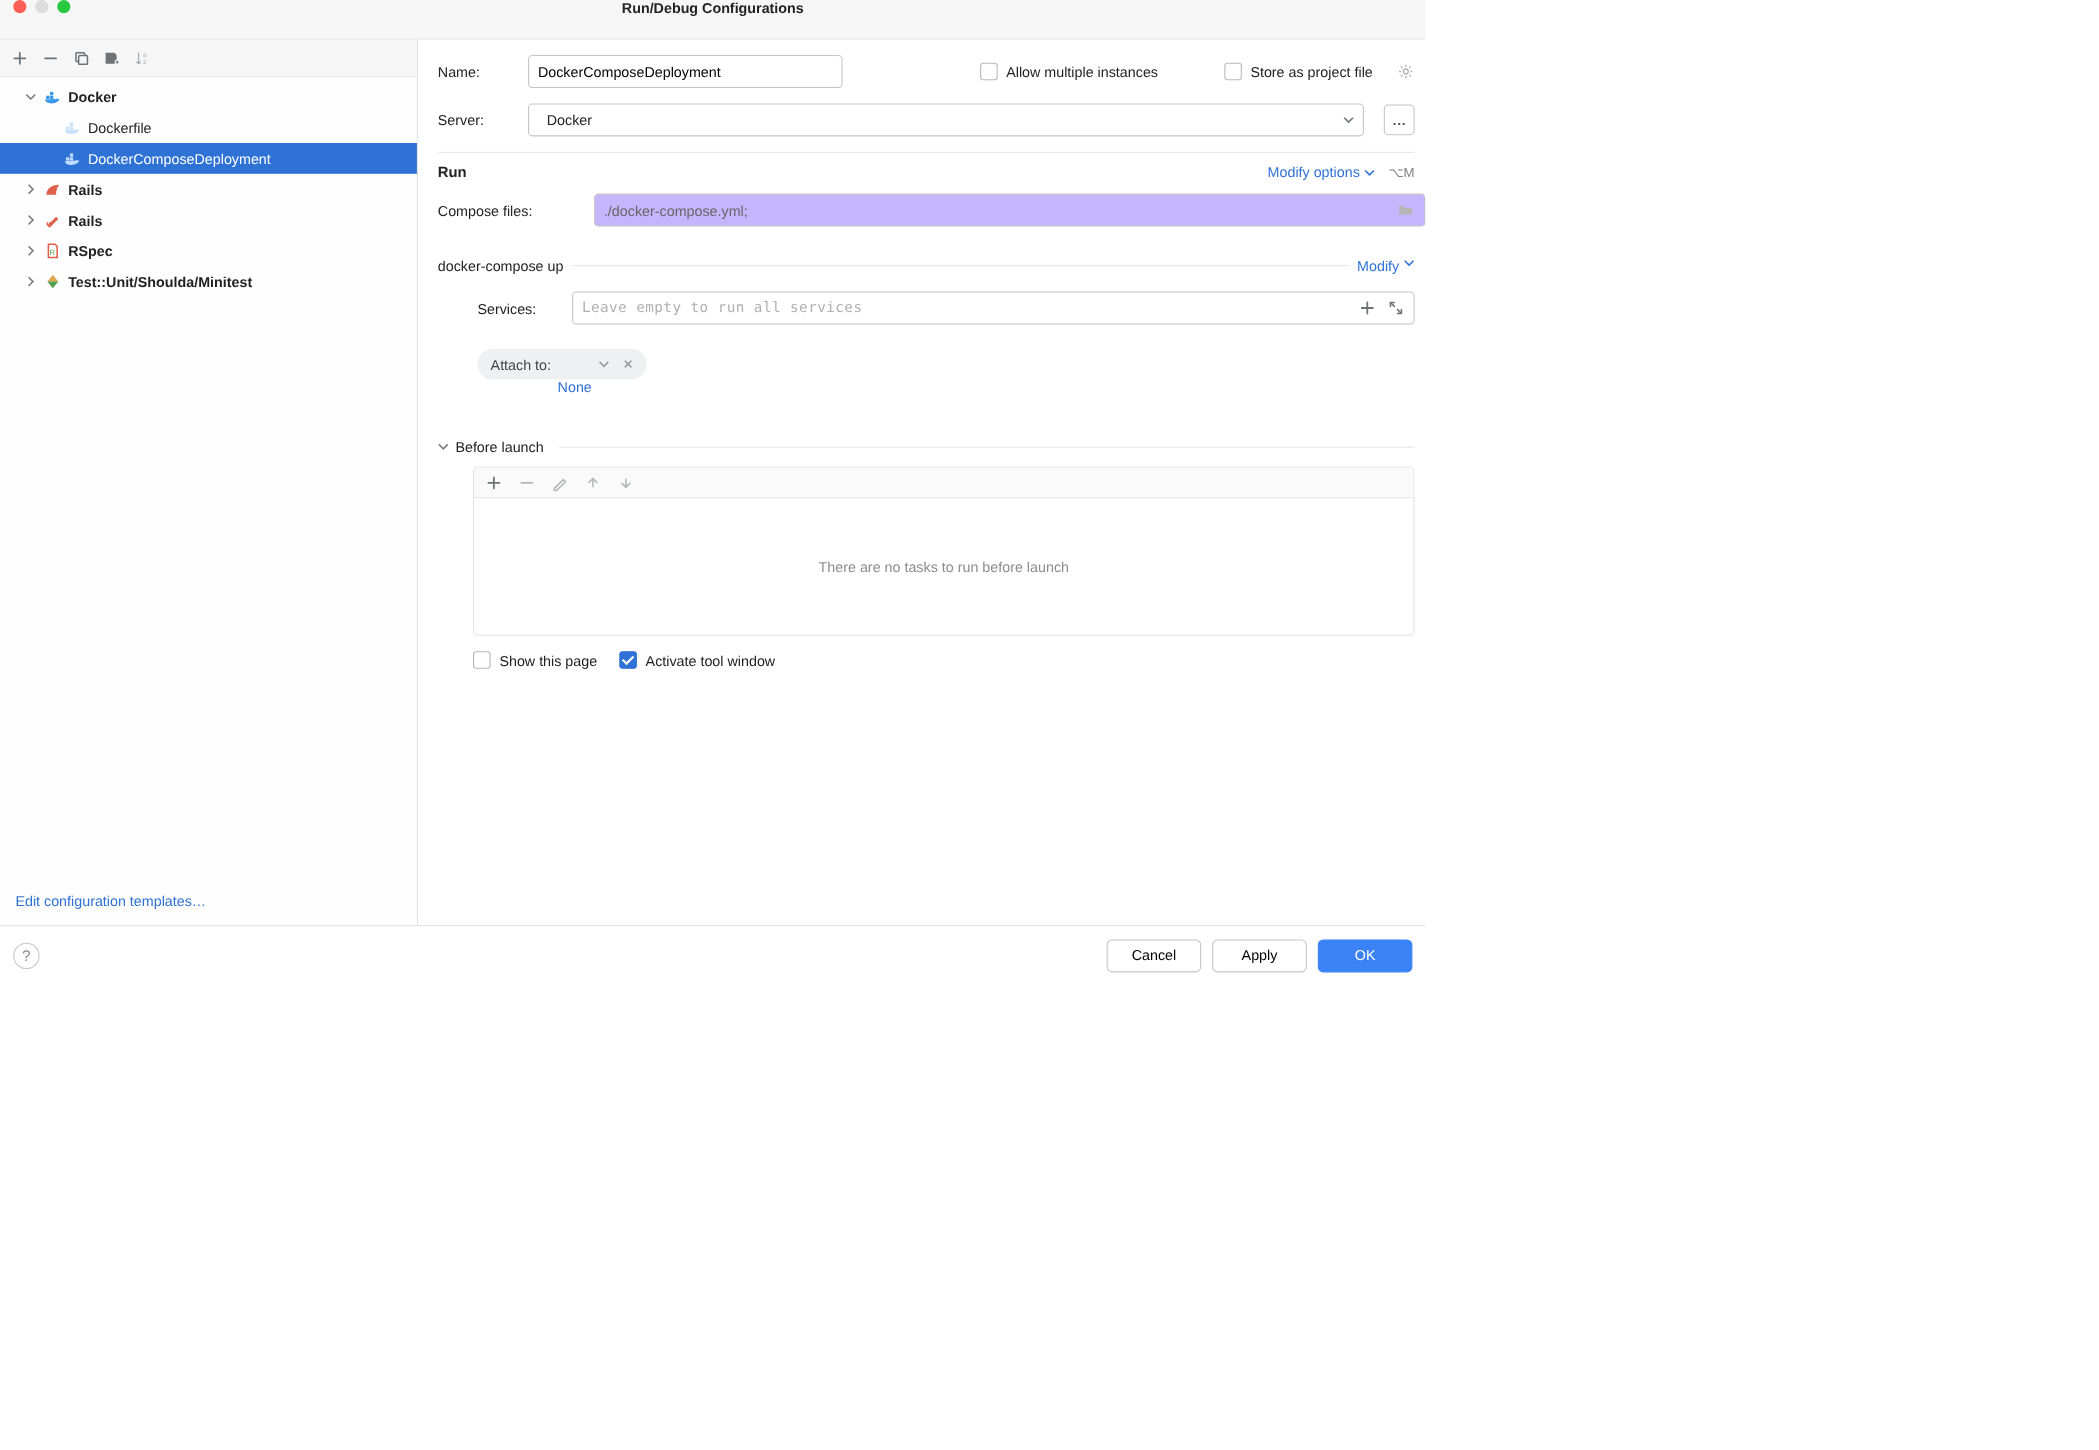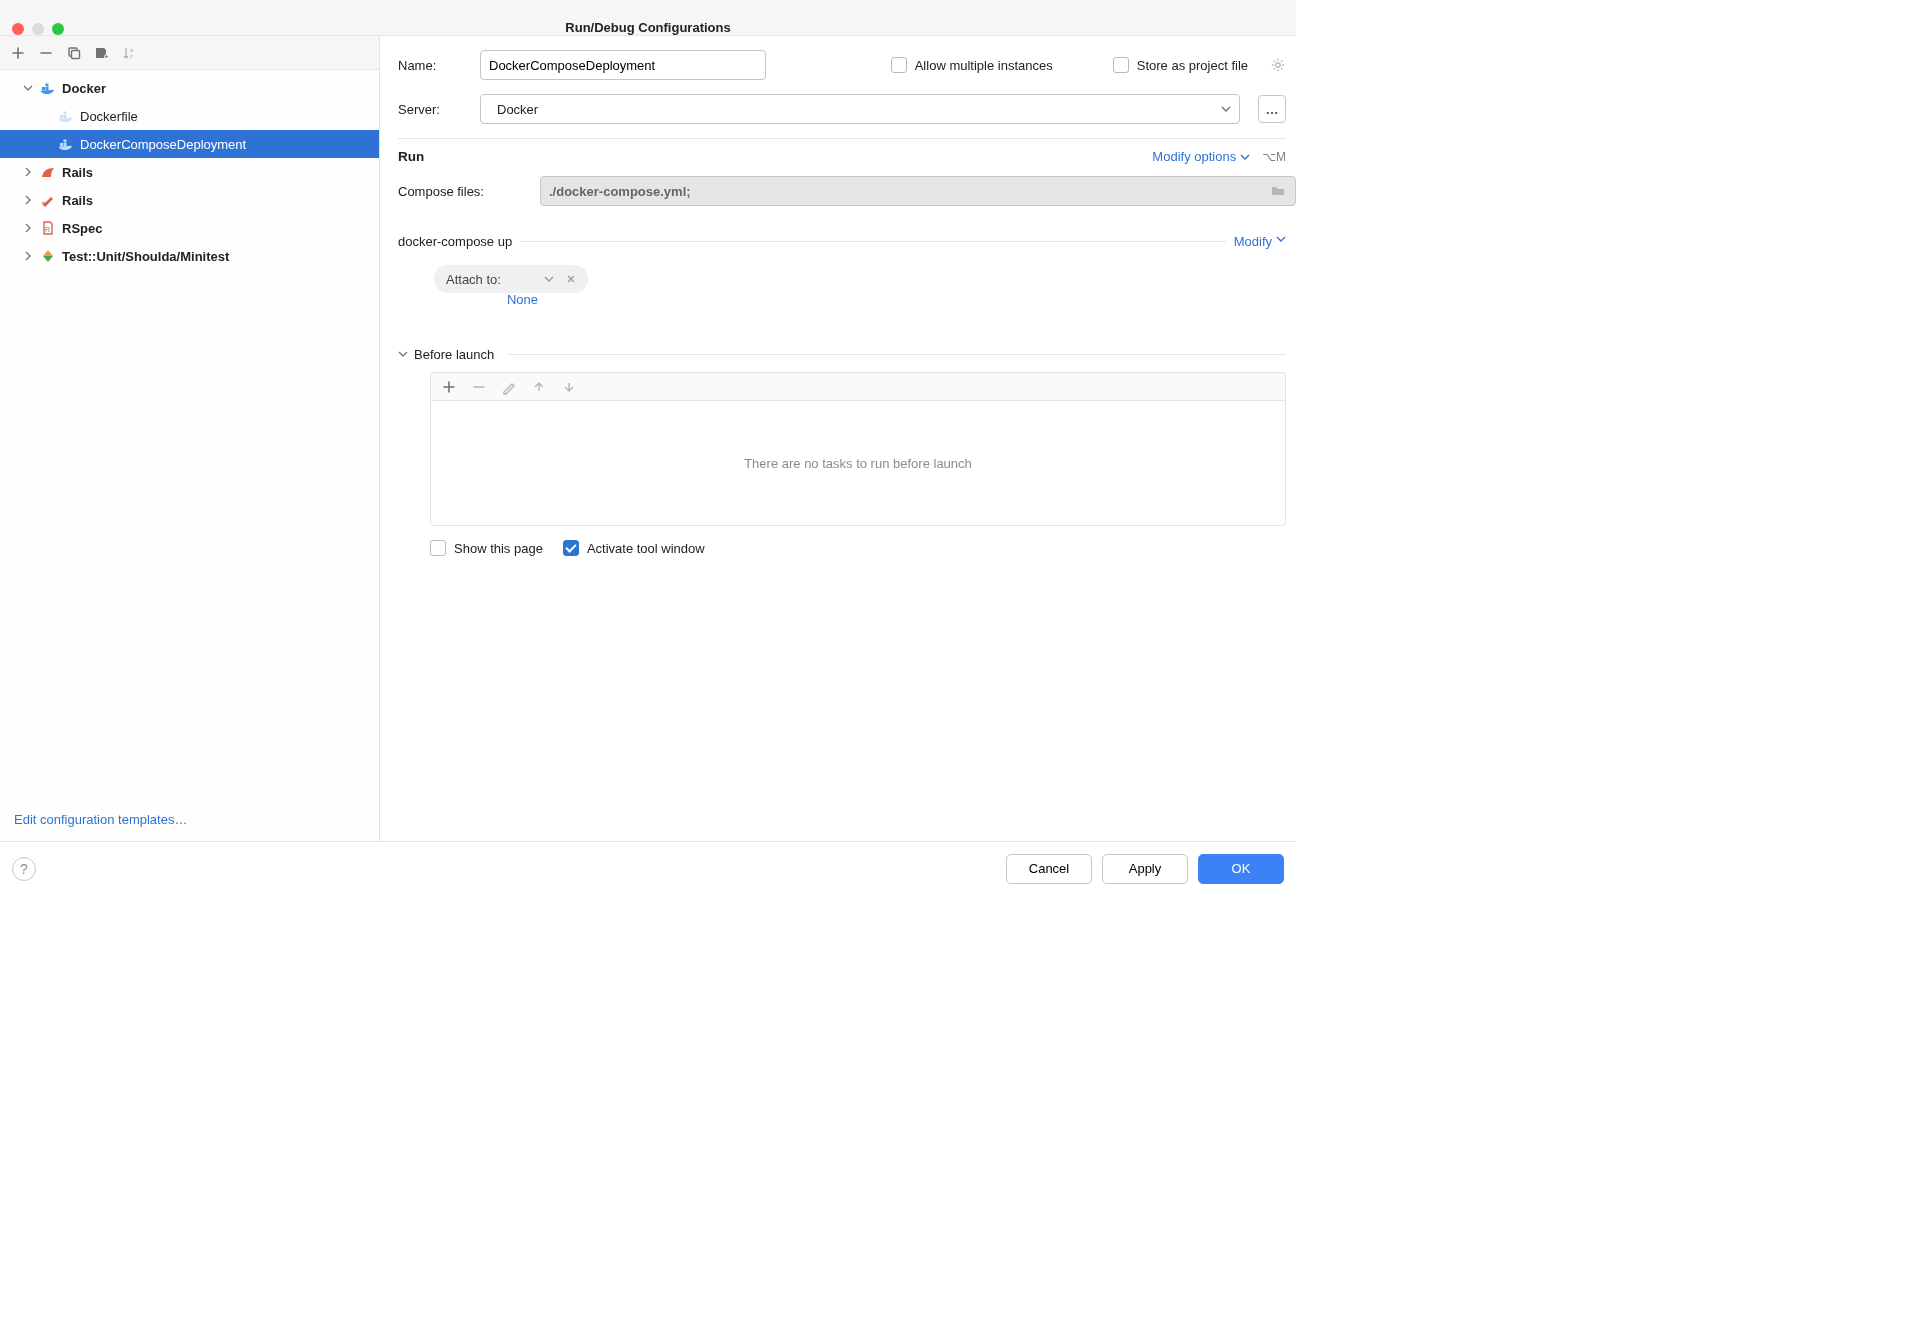--- a/index.html
+++ b/index.html
@@ -10,21 +10,21 @@
     background: #fff;
     width: 1296px;
     height: 895px;
     overflow: hidden;
   }
 
   
   .titlebar {
     height: 36px;
     display: flex;
-    align-items: flex-end;
+    align-items: flex-start;
     background: #f6f6f6;
     position: relative;
     border-bottom: 1px solid #e7e7e7;
   }
   .traffic-lights { display: flex; gap: 8px; margin-left: 12px; }
   .traffic-dot { width: 12px; height: 12px; border-radius: 50%; }
   .dot-red    { background: #ff5f57; }
   .dot-yellow { background: #dcdcdc; }
   .dot-green  { background: #28c840; }
   .title-text {
@@ -64,21 +64,21 @@
   .main {
     flex: 1; padding: 14px 10px 0 18px; overflow: auto; position: relative;
   }
   .form-row { display: flex; align-items: center; margin-bottom: 14px; gap: 18px; }
   .form-row .lbl { width: 64px; }
   .form-row.server .lbl { width: 64px; }
   .text-input {
     height: 30px; border: 1px solid #c5c5c5; border-radius: 4px;
     padding: 0 8px; font-size: 13px; background:#fff;
   }
-  .text-input.readonly { background: #e5e5e5; color:#666;font-weight:bold; }
+  .text-input.readonly { background: #c4b5fd; color:#666; }
   .name-input { width: 286px; }
   .chk-wrap { display:flex; align-items:center; gap:8px; }
   input[type="checkbox"] {
     appearance: none; width: 16px; height: 16px; border:1px solid #b9b9b9;
     border-radius: 3px; position: relative; background:#fff;
   }
   input[type="checkbox"]:checked { background:#2f72d6; border-color:#2f72d6; }
   input[type="checkbox"]:checked::after {
     content:""; position:absolute; left:4px; top:1px;
     width:4px; height:8px; border:solid #fff; border-width:0 2px 2px 0;
@@ -401,20 +401,39 @@
       <span class="title">docker-compose up</span>
       <span class="rule"></span>
       <span class="modify">
         <span>Modify</span>
         <svg width="10" height="10" viewBox="0 0 10 10">
             <path d="M1 3l4 4 4-4" stroke="currentColor" fill="none" stroke-width="1.4"></path>
           </svg>
       </span>
     </div>
 
+    <div class="services-row">
+      <span class="lbl">Services:</span>
+      <div class="services-box">
+        <span class="placeholder">Leave empty to run all services</span>
+        <span class="tail-icons">
+          <span class="mini-icon">
+              <svg viewBox="0 0 16 16">
+                <path d="M8 3v10M3 8h10" stroke="currentColor" stroke-width="1.6" stroke-linecap="round"></path>
+              </svg>
+            </span>
+          <span class="mini-icon">
+              <svg viewBox="0 0 16 16">
+                <path d="M3 7V3h4M13 9v4H9" stroke="currentColor" stroke-width="1.4" fill="none"></path>
+                <path d="M3 3l4 4M13 13l-4-4" stroke="currentColor" stroke-width="1.4"></path>
+              </svg>
+            </span>
+        </span>
+      </div>
+    </div>
 
     <div class="chip">
       <span class="k">Attach to:</span>
       <span class="v">None</span>
       <span class="chev"><svg width="10" height="10" viewBox="0 0 10 10">
             <path d="M1 3l4 4 4-4" stroke="currentColor" fill="none" stroke-width="1.4"></path>
           </svg></span>
       <span class="x" style="margin-left:6px"><svg width="10" height="10" viewBox="0 0 10 10">
             <path d="M2 2l6 6M8 2l-6 6" stroke="currentColor" stroke-width="1.4"></path>
           </svg></span>

